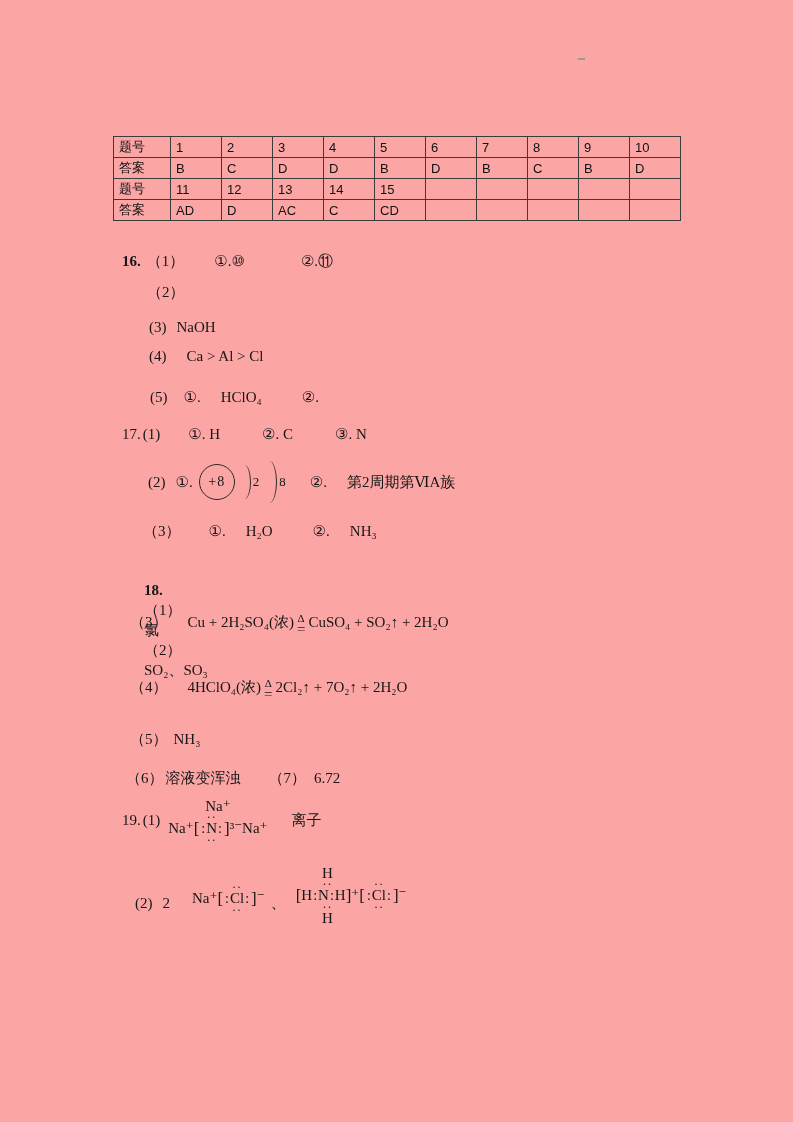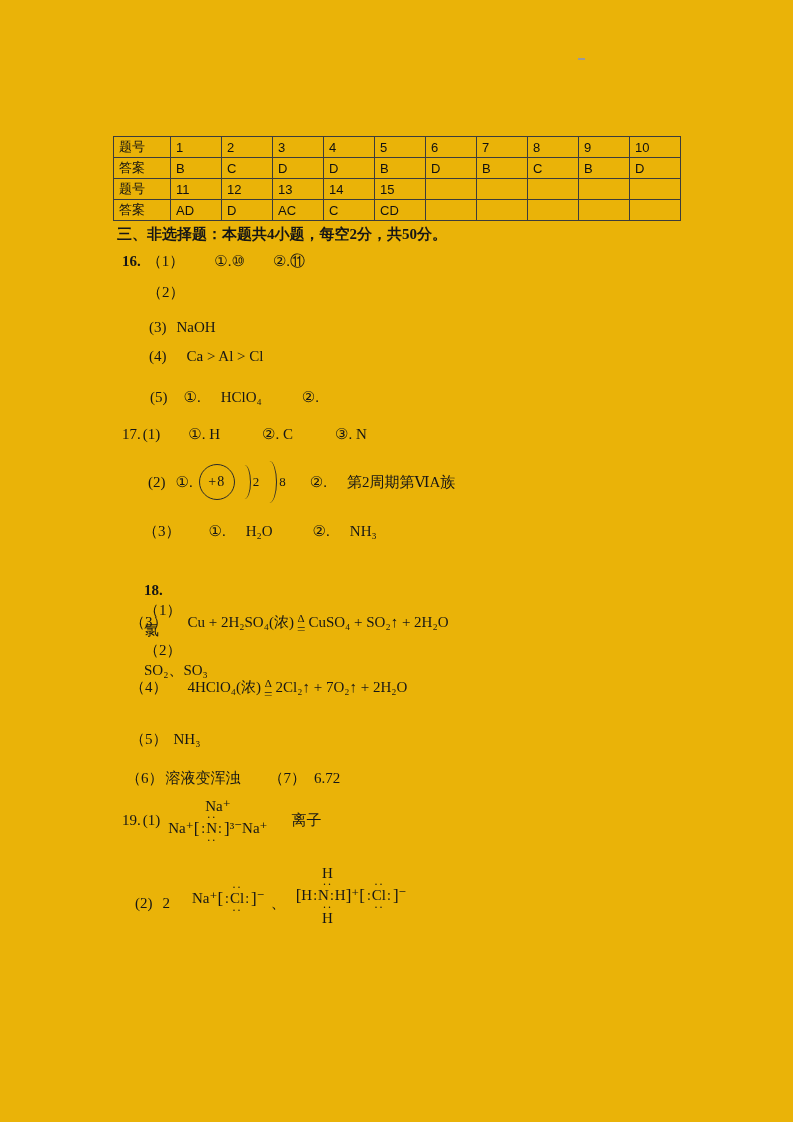--- a/index.html
+++ b/index.html
@@ -2,21 +2,21 @@
 <html><head>
 <meta charset="utf-8">
 <style>
   * { box-sizing: border-box; }
   html, body { margin: 0; padding: 0; background: #ffffff; }
   .page {
     position: relative;
     width: 793px;
     height: 1122px;
     margin: 0 auto;
-    background: #eab308;
+    background: #fca5a5;
     color: #161616;
     font-family: "Liberation Serif", "DejaVu Serif", serif;
     overflow: hidden;
   }
   .stray {
     position: absolute; left: 578px; top: 58px;
     width: 7px; height: 2px; background: #9a9a9a;
   }
   
   .anskey {
@@ -40,21 +40,21 @@
     white-space: pre;
     font-size: 15px; line-height: 20px;
   }
   .vc { align-items: center; }
   .fe { align-items: flex-end; }
   .heading { font-weight: bold; font-size: 15px; }
   .b { font-weight: bold; }
   .g2{margin-left:2px}.g4{margin-left:20px}.g6{margin-left:6px}.g8{margin-left:8px}
   .g10{margin-left:10px}.g16{margin-left:16px}.g22{margin-left:22px}.g24{margin-left:24px}
   .g28{margin-left:28px}.g30{margin-left:30px}.g40{margin-left:40px}.g42{margin-left:42px}
-  .g44{margin-left:28px}
+  .g44{margin-left:56px}
   .pb { padding-bottom: 13px; }
   
   .heq {
     display: inline-flex; flex-direction: column; align-items: center;
     margin: 0 3px; transform: translateY(2px);
   }
   .heq-d { font-size: 11px; line-height: 10px; }
   .heq-e { font-size: 15px; line-height: 12px; }
   
   .atom { display: inline-flex; align-items: center; }
@@ -136,21 +136,20 @@
           <td>CD</td>
           <td></td>
           <td></td>
           <td></td>
           <td></td>
           <td></td>
         </tr>
       </tbody>
   </table>
 
-  <div class="line heading" style="left:117px; top:224px;">三、非选择题：本题共4小题，每空2分，共50分。</div>
 
   <div class="line" style="left:122px; top:251px;">
     <span class="b">16.</span>
     <span class="g6">（1）</span>
     <span class="g30">①.⑩</span>
     <span class="g44">②.⑪</span>
   </div>
 
   <div class="line" style="left:147px; top:282px;">
     <span>（2）</span>

